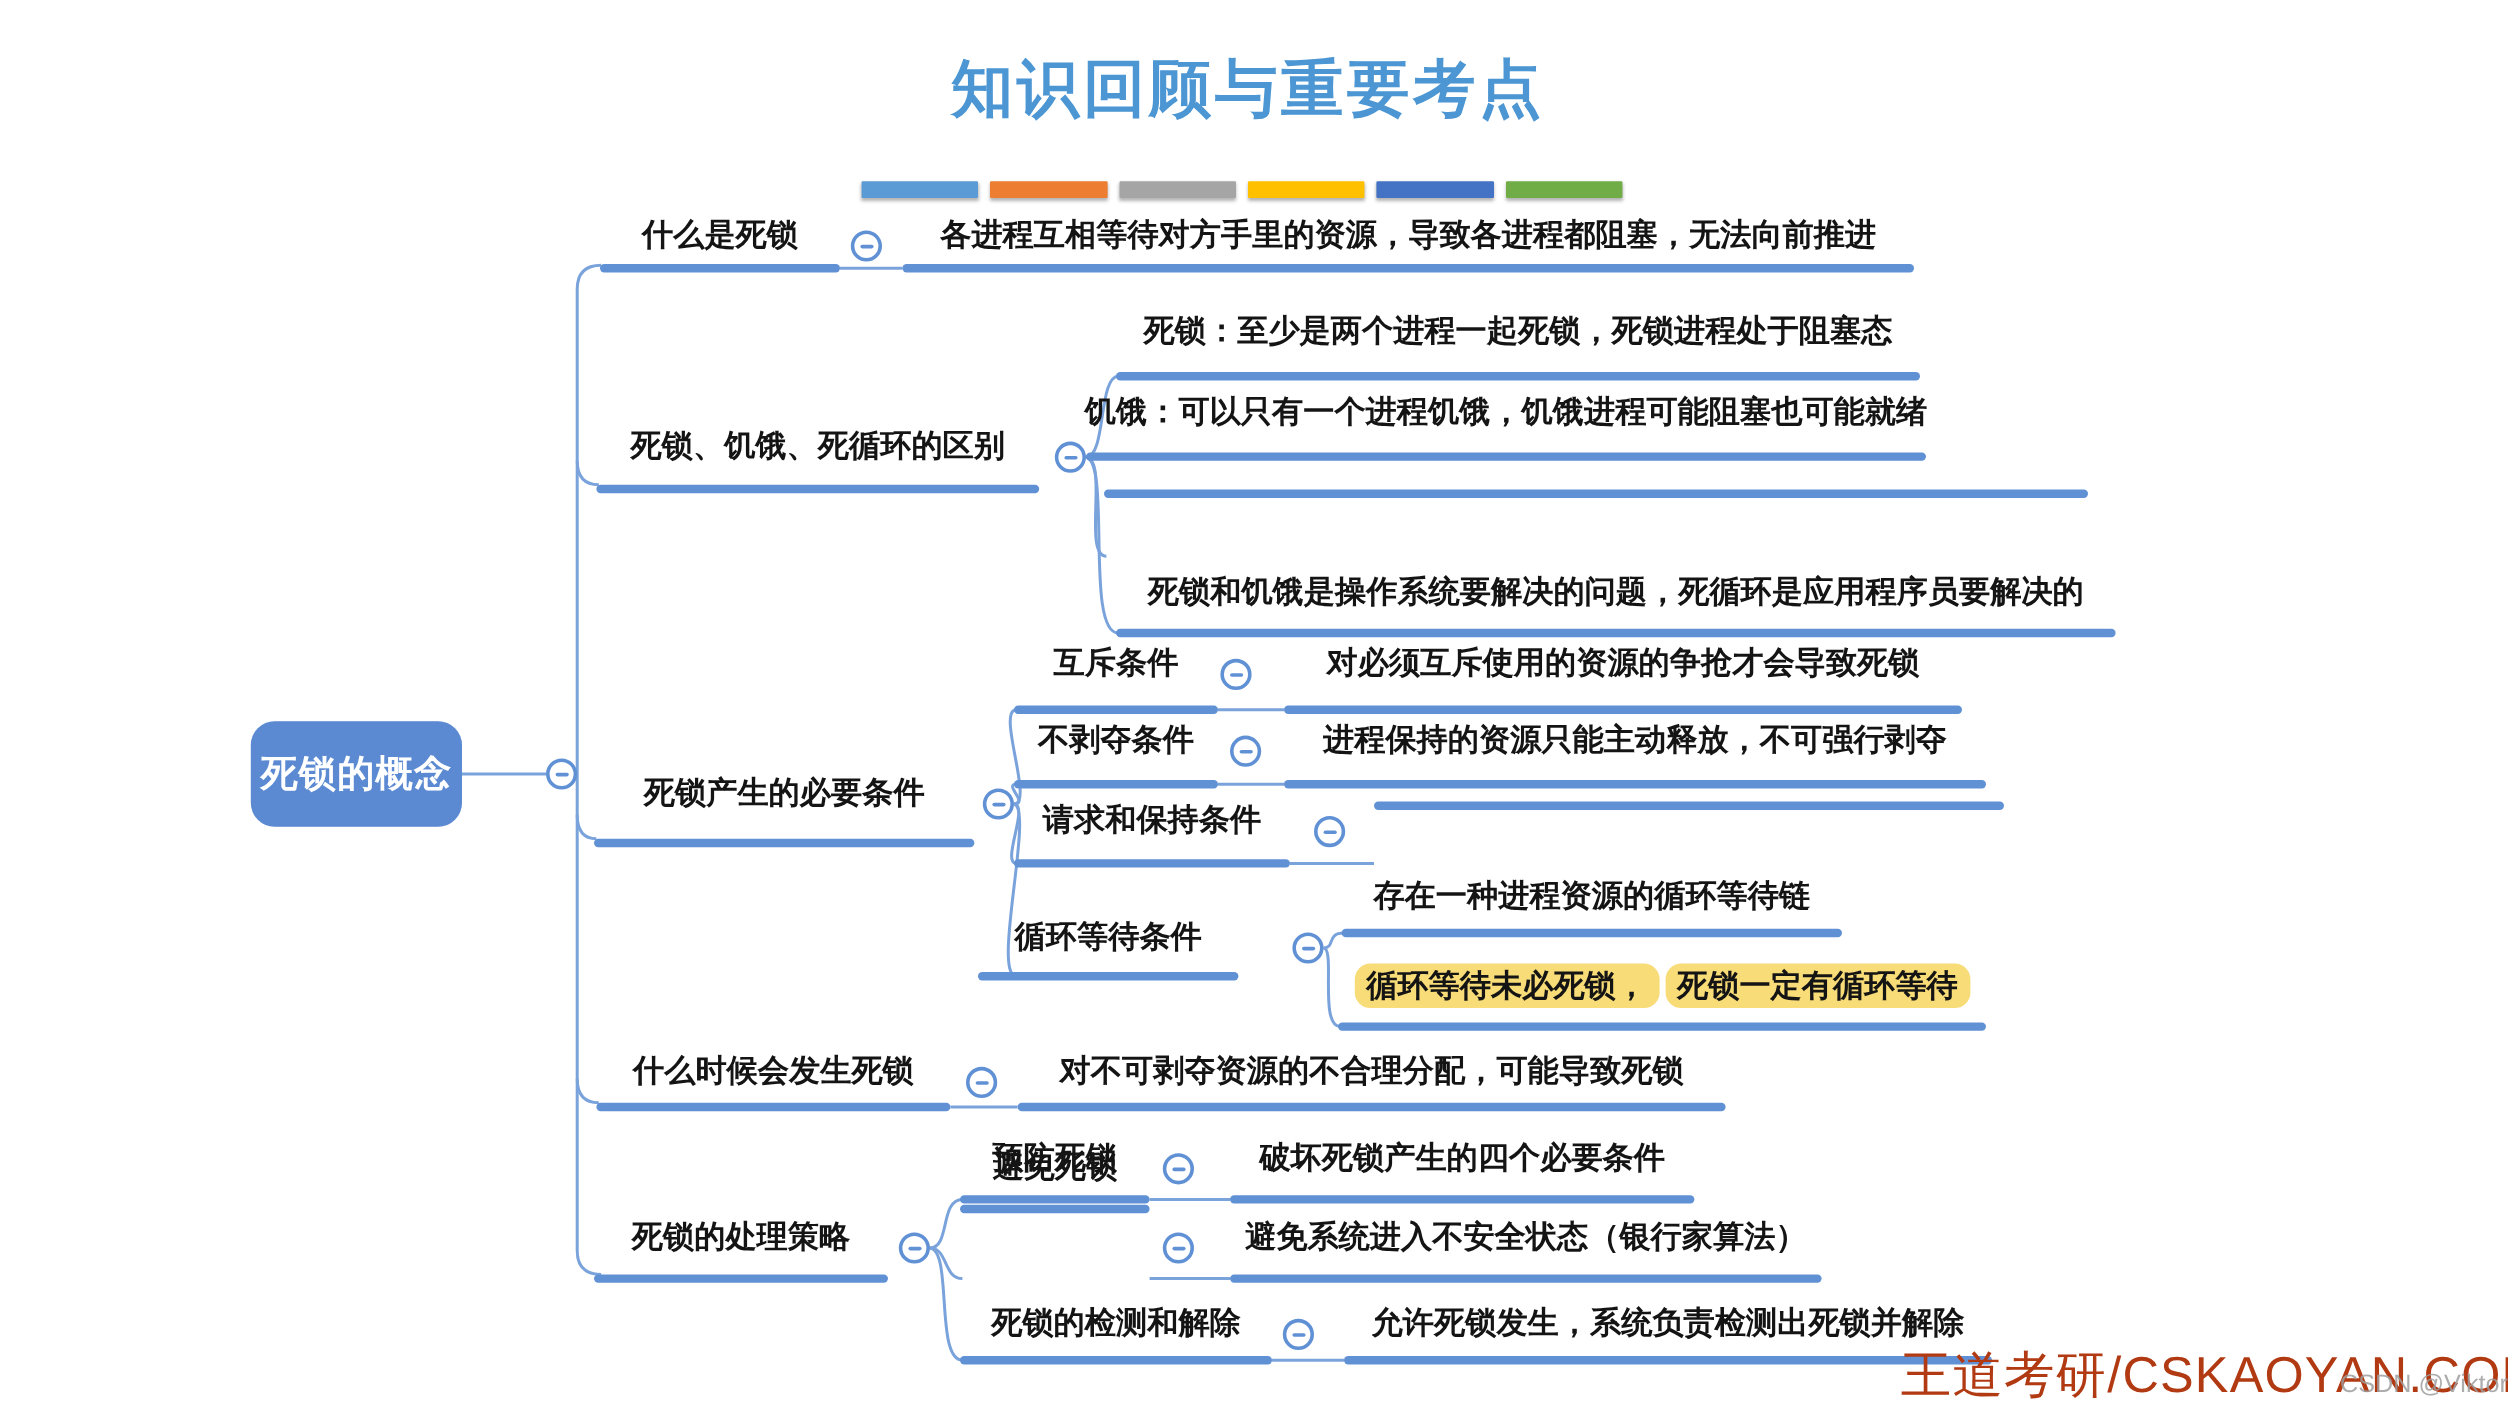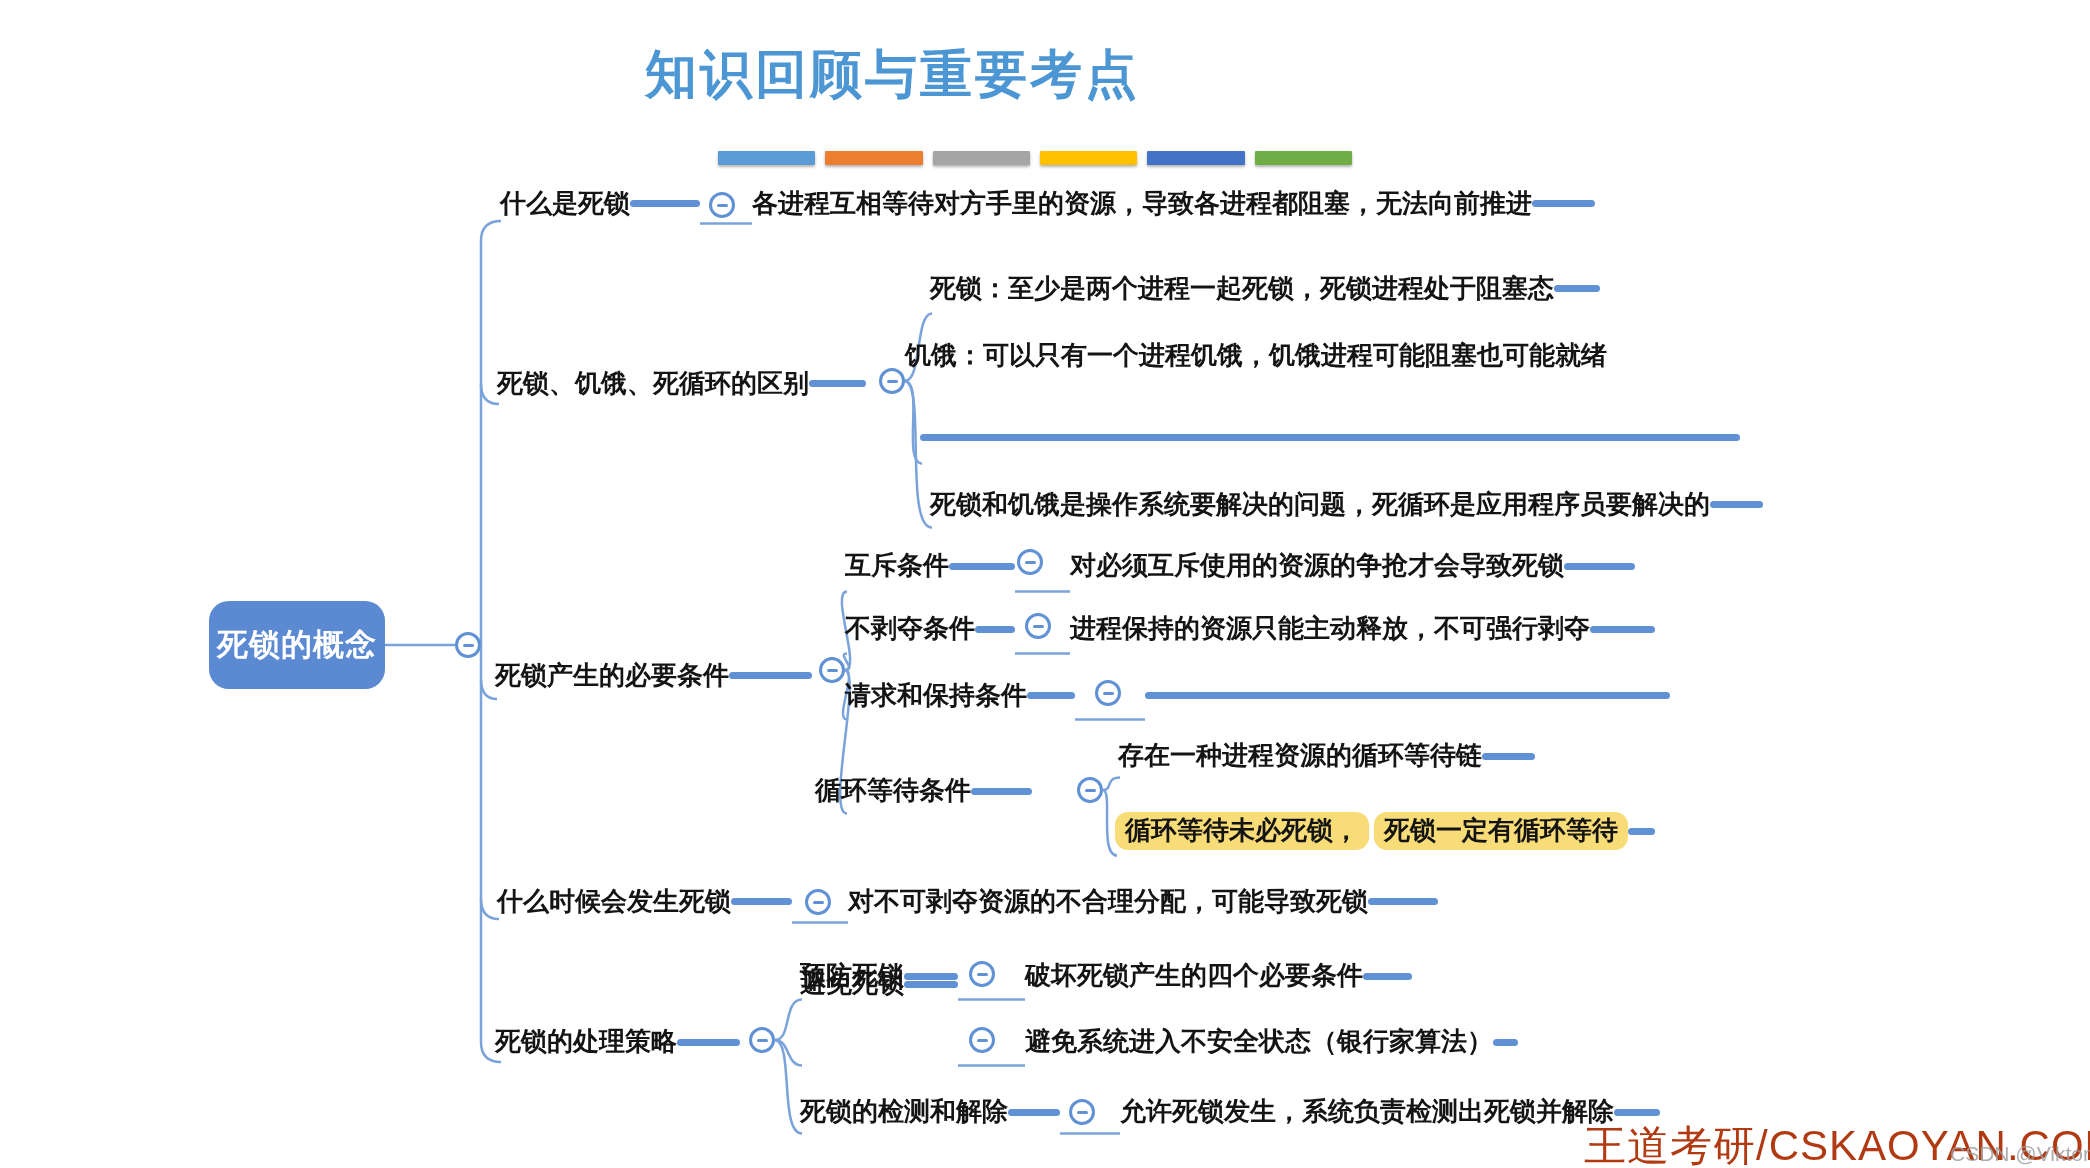--- a/index.html
+++ b/index.html
@@ -1,29 +1,29 @@
 <!DOCTYPE html>
 <html style="--accent: #6191D5; --linethin: #7AA3DC; --titleblue: #4C96D3; --rootfill: #5B8AD2; --highlight: #F8DC78; --footerred: #B23A12;"><head>
 <meta charset="utf-8">
 <style>
   html,body{margin:0;padding:0}
   body{
     width:2090px;height:1168px;position:relative;background:#ffffff;
     font-family:"Liberation Sans","DejaVu Sans",sans-serif;overflow:hidden;
   }
   .title{
-    position:absolute;left:645px;top:40px;width:790px;text-align:left;
+    position:absolute;left:645px;top:40px;width:790px;text-align:center;
     font-size:52px;font-weight:700;color:var(--titleblue,#4C96D3);letter-spacing:3px;z-index:2;
   }
   .legend{position:absolute;left:718px;top:151px;width:634px;height:14px;display:flex;gap:10px;z-index:2}
   .legend .bar{flex:1;border-radius:1px;box-shadow:0 2px 3px rgba(0,0,0,0.30)}
   svg.links{position:absolute;left:0;top:0;z-index:1}
   svg.links path{stroke:var(--linethin,#7AA3DC);stroke-width:2.5;fill:none}
   .node{
-    position:absolute;display:flex;flex-direction:row;justify-content:space-between;
+    position:absolute;display:flex;flex-direction:column;justify-content:space-between;
     align-items:center;z-index:2;
   }
   .node .txt{font-size:26px;font-weight:700;color:#141414;white-space:nowrap;line-height:1.2}
   .node .ul{width:100%;height:7px;border-radius:4px;background:var(--accent,#6191D5)}
   .rootnode{
     position:absolute;left:209px;top:601px;width:176px;height:88px;
     background:var(--rootfill,#5B8AD2);border-radius:20px;display:flex;align-items:center;
     justify-content:center;z-index:2;box-shadow:0 0 0 2px rgba(91,138,210,0.25) inset;
   }
   .rootnode .txt{color:#ffffff;font-size:31px;font-weight:700;letter-spacing:1px;white-space:nowrap}

